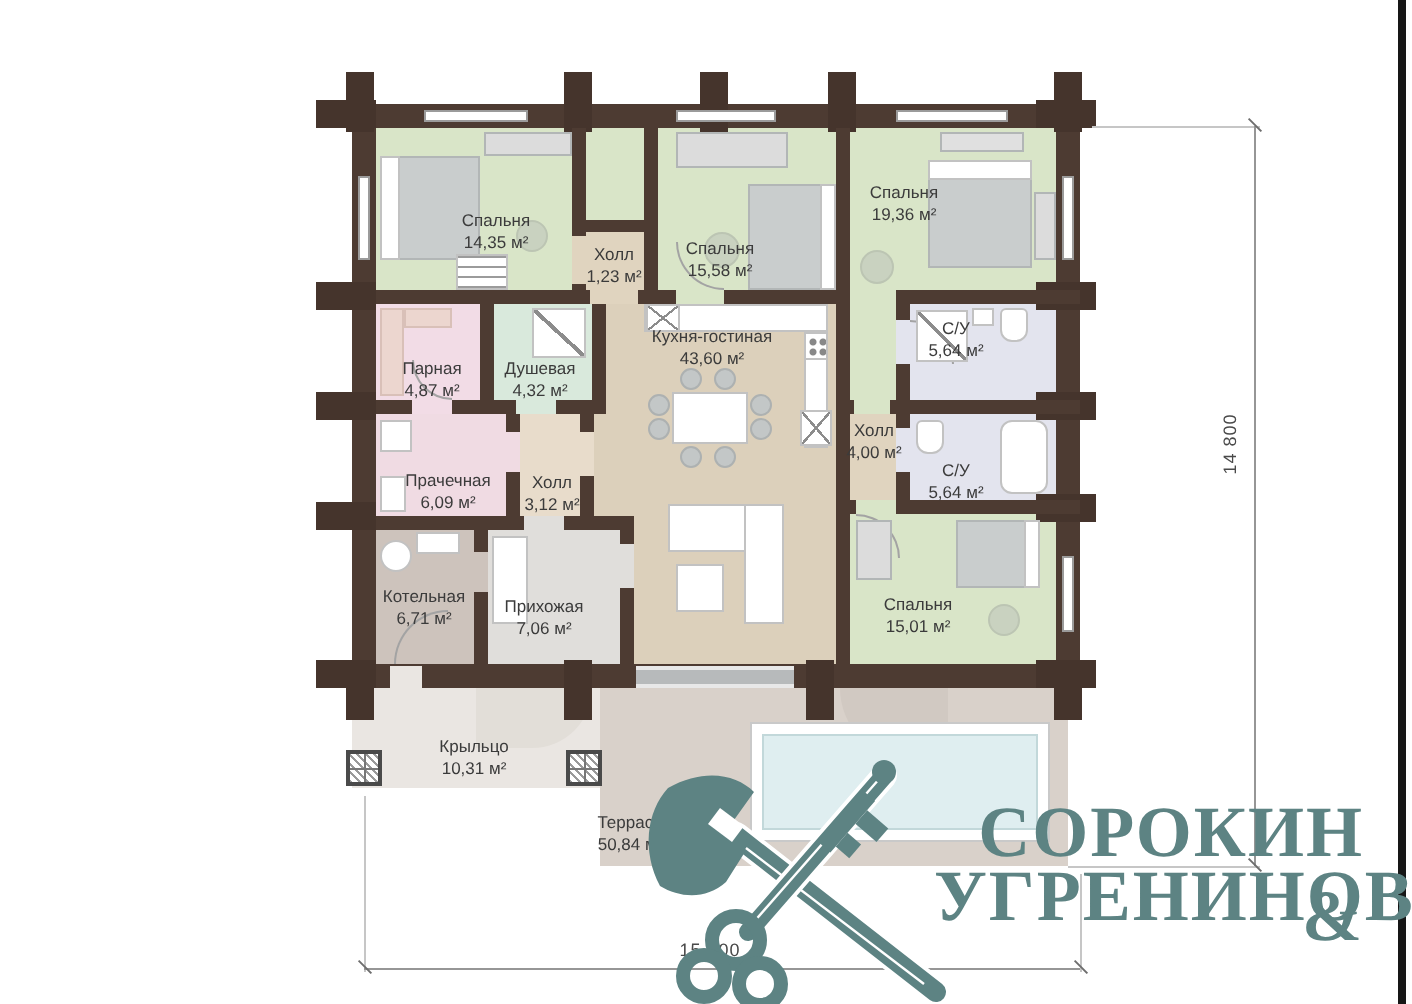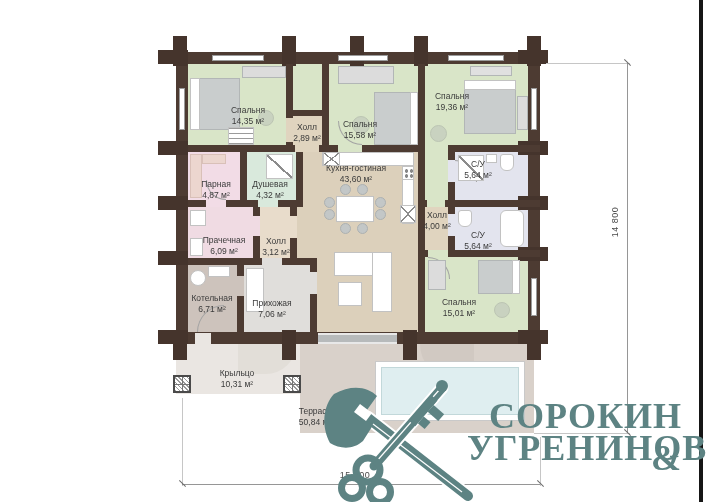--- a/index.html
+++ b/index.html
@@ -201,21 +201,21 @@
   <div class="chair" style="left:375px;top:197px"></div>
   <div class="chair" style="left:375px;top:209px"></div>
   <div class="wfurn" style="left:334px;top:252px;width:58px;height:24px"></div>
   <div class="wfurn" style="left:372px;top:252px;width:20px;height:60px"></div>
   <div class="wfurn" style="left:338px;top:282px;width:24px;height:24px"></div>
 
   <div class="pcol" style="left:173px;top:375px"></div>
   <div class="pcol" style="left:283px;top:375px"></div>
 
   <div class="lbl" style="left:248px;top:116px"><span>Спальня</span><br><span>14,35 м²</span></div>
-  <div class="lbl" style="left:307px;top:133px"><span>Холл</span><br><span>2,89 м²</span></div>
+  <div class="lbl" style="left:307px;top:133px"><span>Холл</span><br><span>1,23 м²</span></div>
   <div class="lbl" style="left:360px;top:130px"><span>Спальня</span><br><span>15,58 м²</span></div>
   <div class="lbl" style="left:452px;top:102px"><span>Спальня</span><br><span>19,36 м²</span></div>
   <div class="lbl" style="left:216px;top:190px"><span>Парная</span><br><span>4,87 м²</span></div>
   <div class="lbl" style="left:270px;top:190px"><span>Душевая</span><br><span>4,32 м²</span></div>
   <div class="lbl" style="left:356px;top:174px"><span>Кухня-гостиная</span><br><span>43,60 м²</span></div>
   <div class="lbl" style="left:478px;top:170px"><span>С/У</span><br><span>5,64 м²</span></div>
   <div class="lbl" style="left:437px;top:221px"><span>Холл</span><br><span>4,00 м²</span></div>
   <div class="lbl" style="left:478px;top:241px"><span>С/У</span><br><span>5,64 м²</span></div>
   <div class="lbl" style="left:224px;top:246px"><span>Прачечная</span><br><span>6,09 м²</span></div>
   <div class="lbl" style="left:276px;top:247px"><span>Холл</span><br><span>3,12 м²</span></div>

